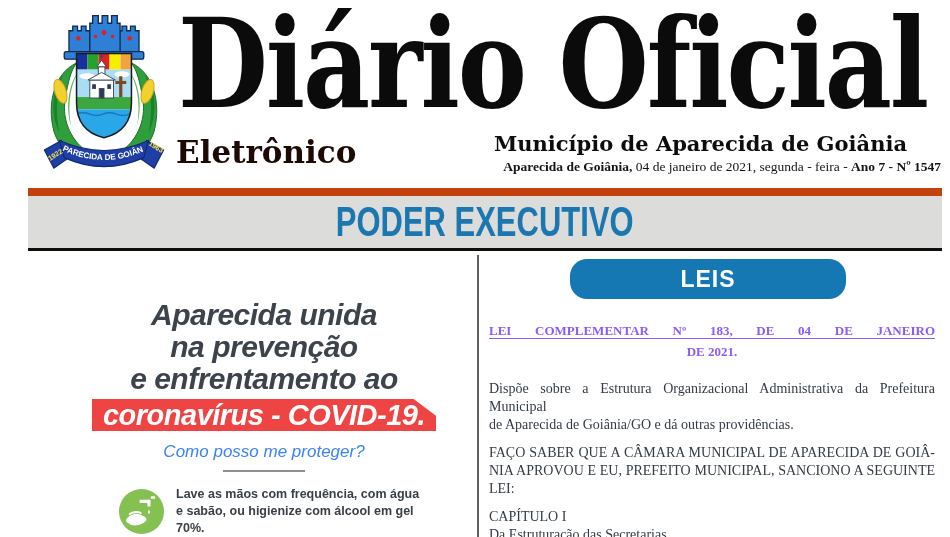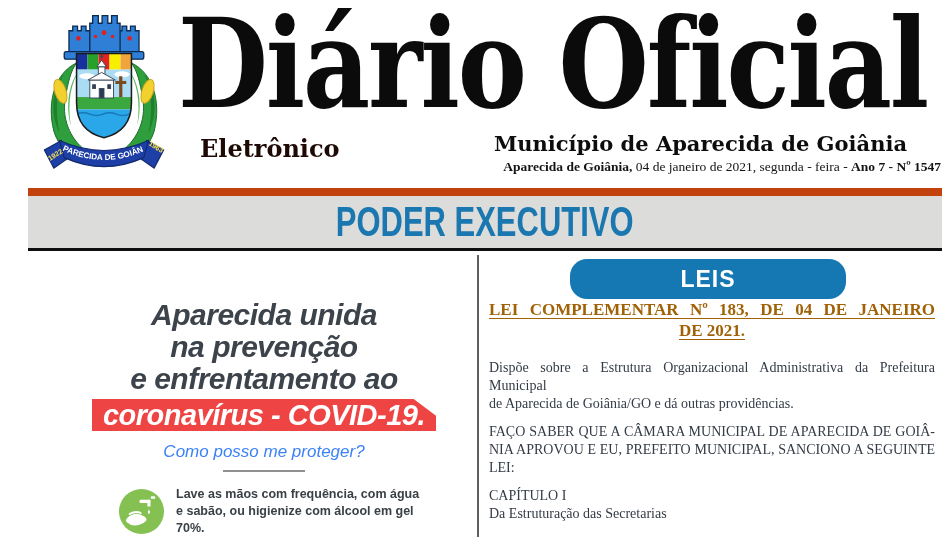--- a/index.html
+++ b/index.html
@@ -6,21 +6,21 @@
   .page{position:relative;width:950px;height:537px;background:#ffffff;overflow:hidden;
         font-family:"Liberation Serif",serif;}
 
   
   .masthead{position:absolute;left:0;top:0;width:950px;height:190px;}
   .logo{position:absolute;left:33px;top:5px;width:142px;height:186px;}
   .big-title{position:absolute;left:178px;top:30px;line-height:96px;white-space:nowrap;
              font-family:"DejaVu Serif",serif;font-weight:bold;font-size:96px;color:#0b0b0b;
              letter-spacing:-2px;transform:scale(1.08,1.28);transform-origin:left bottom;}
   .edition{position:absolute;left:176px;top:134px;font-family:"DejaVu Serif",serif;
-           font-weight:bold;font-size:24px;color:#1e0a05;margin-left:24px;}
+           font-weight:bold;font-size:31px;color:#1e0a05;}
   .mast-right{position:absolute;right:9px;top:131px;text-align:right;}
   .municipality{font-family:"DejaVu Serif",serif;font-weight:bold;font-size:21px;color:#0d0d0d;
                 margin-right:34px;}
   .dateline{margin-top:3px;font-size:13.5px;color:#141414;}
   .dateline b{font-weight:bold;}
 
   
   .section-bar{position:absolute;left:28px;top:188px;width:914px;height:52px;background:#dcdcda;
                border-top:8px solid #c2410c;border-bottom:3px solid #0e0e0e;text-align:center;}
   .section-bar span{display:inline-block;font-family:"Liberation Sans",sans-serif;font-weight:bold;
@@ -43,24 +43,24 @@
   .q-divider{width:82px;height:2px;background:#8f8f8f;margin:8px auto 0;}
   .tip-row{margin-top:14px;display:flex;align-items:center;text-align:left;padding-left:26px;gap:11px;}
   .tip-icon{width:47px;height:47px;flex:0 0 auto;}
   .tip-text{font-size:12.5px;font-weight:bold;color:#3a4046;line-height:17px;}
 
   
   .gazette-col{position:absolute;left:489px;top:0;width:446px;}
   .leis{margin-top:12px;margin-left:81px;width:276px;height:40px;border-radius:17px;
         background:#1678b2;color:#fff;font-family:"Liberation Sans",sans-serif;font-weight:bold;
         font-size:23px;display:flex;align-items:center;justify-content:center;letter-spacing:1px;}
-  .law-title{font-weight:bold;font-size:17px;line-height:21px;color:#a16207;}
+  .law-title{margin-top:21px;font-weight:bold;font-size:13px;line-height:21px;color:#8b5cf6;}
   .law-title .lt1{text-align:justify;text-align-last:justify;text-decoration:underline;
                   text-underline-offset:3px;}
-  .law-title .lt2{text-align:center;text-decoration:underline;text-underline-offset:3px;}
+  .law-title .lt2{text-align:center;text-underline-offset:3px;}
   .gbody{margin-top:18px;font-size:14px;line-height:18px;color:#333b46;}
   .gbody .para{margin:0 0 10px 0;}
   .gbody .j{text-align:justify;text-align-last:justify;}
 </style>
 </head>
 <body>
 
 <div class="page">
 
   <div class="masthead">

